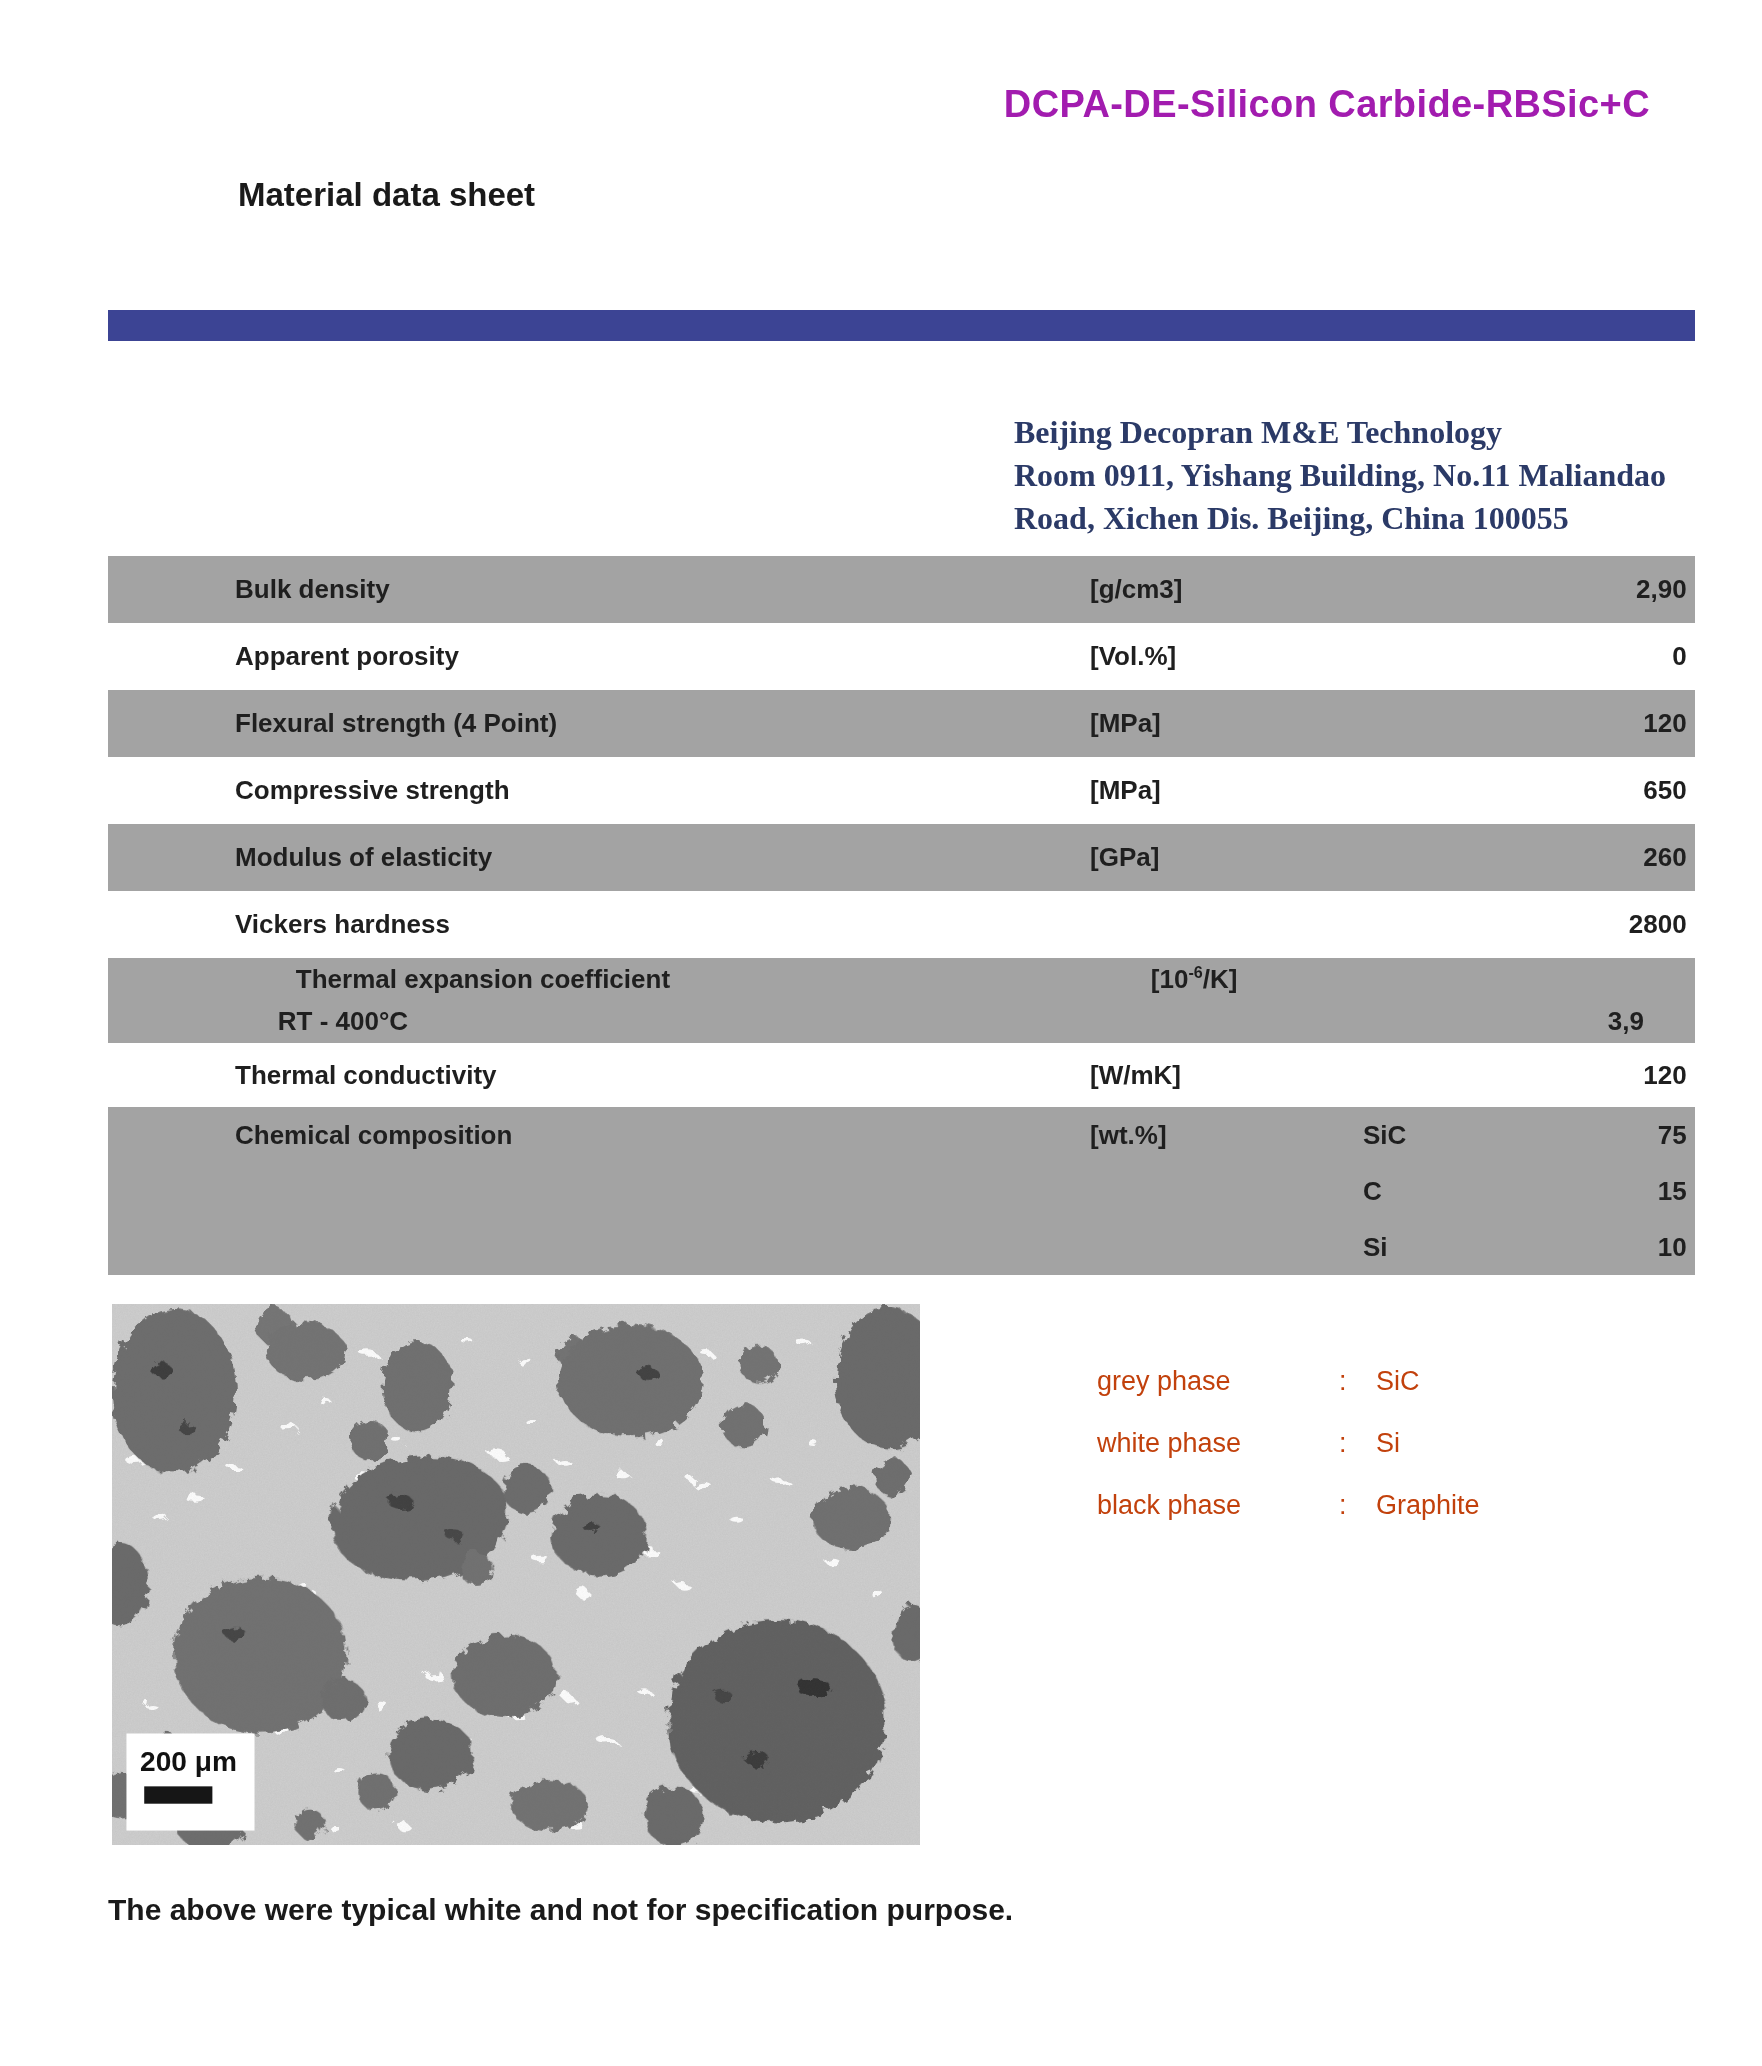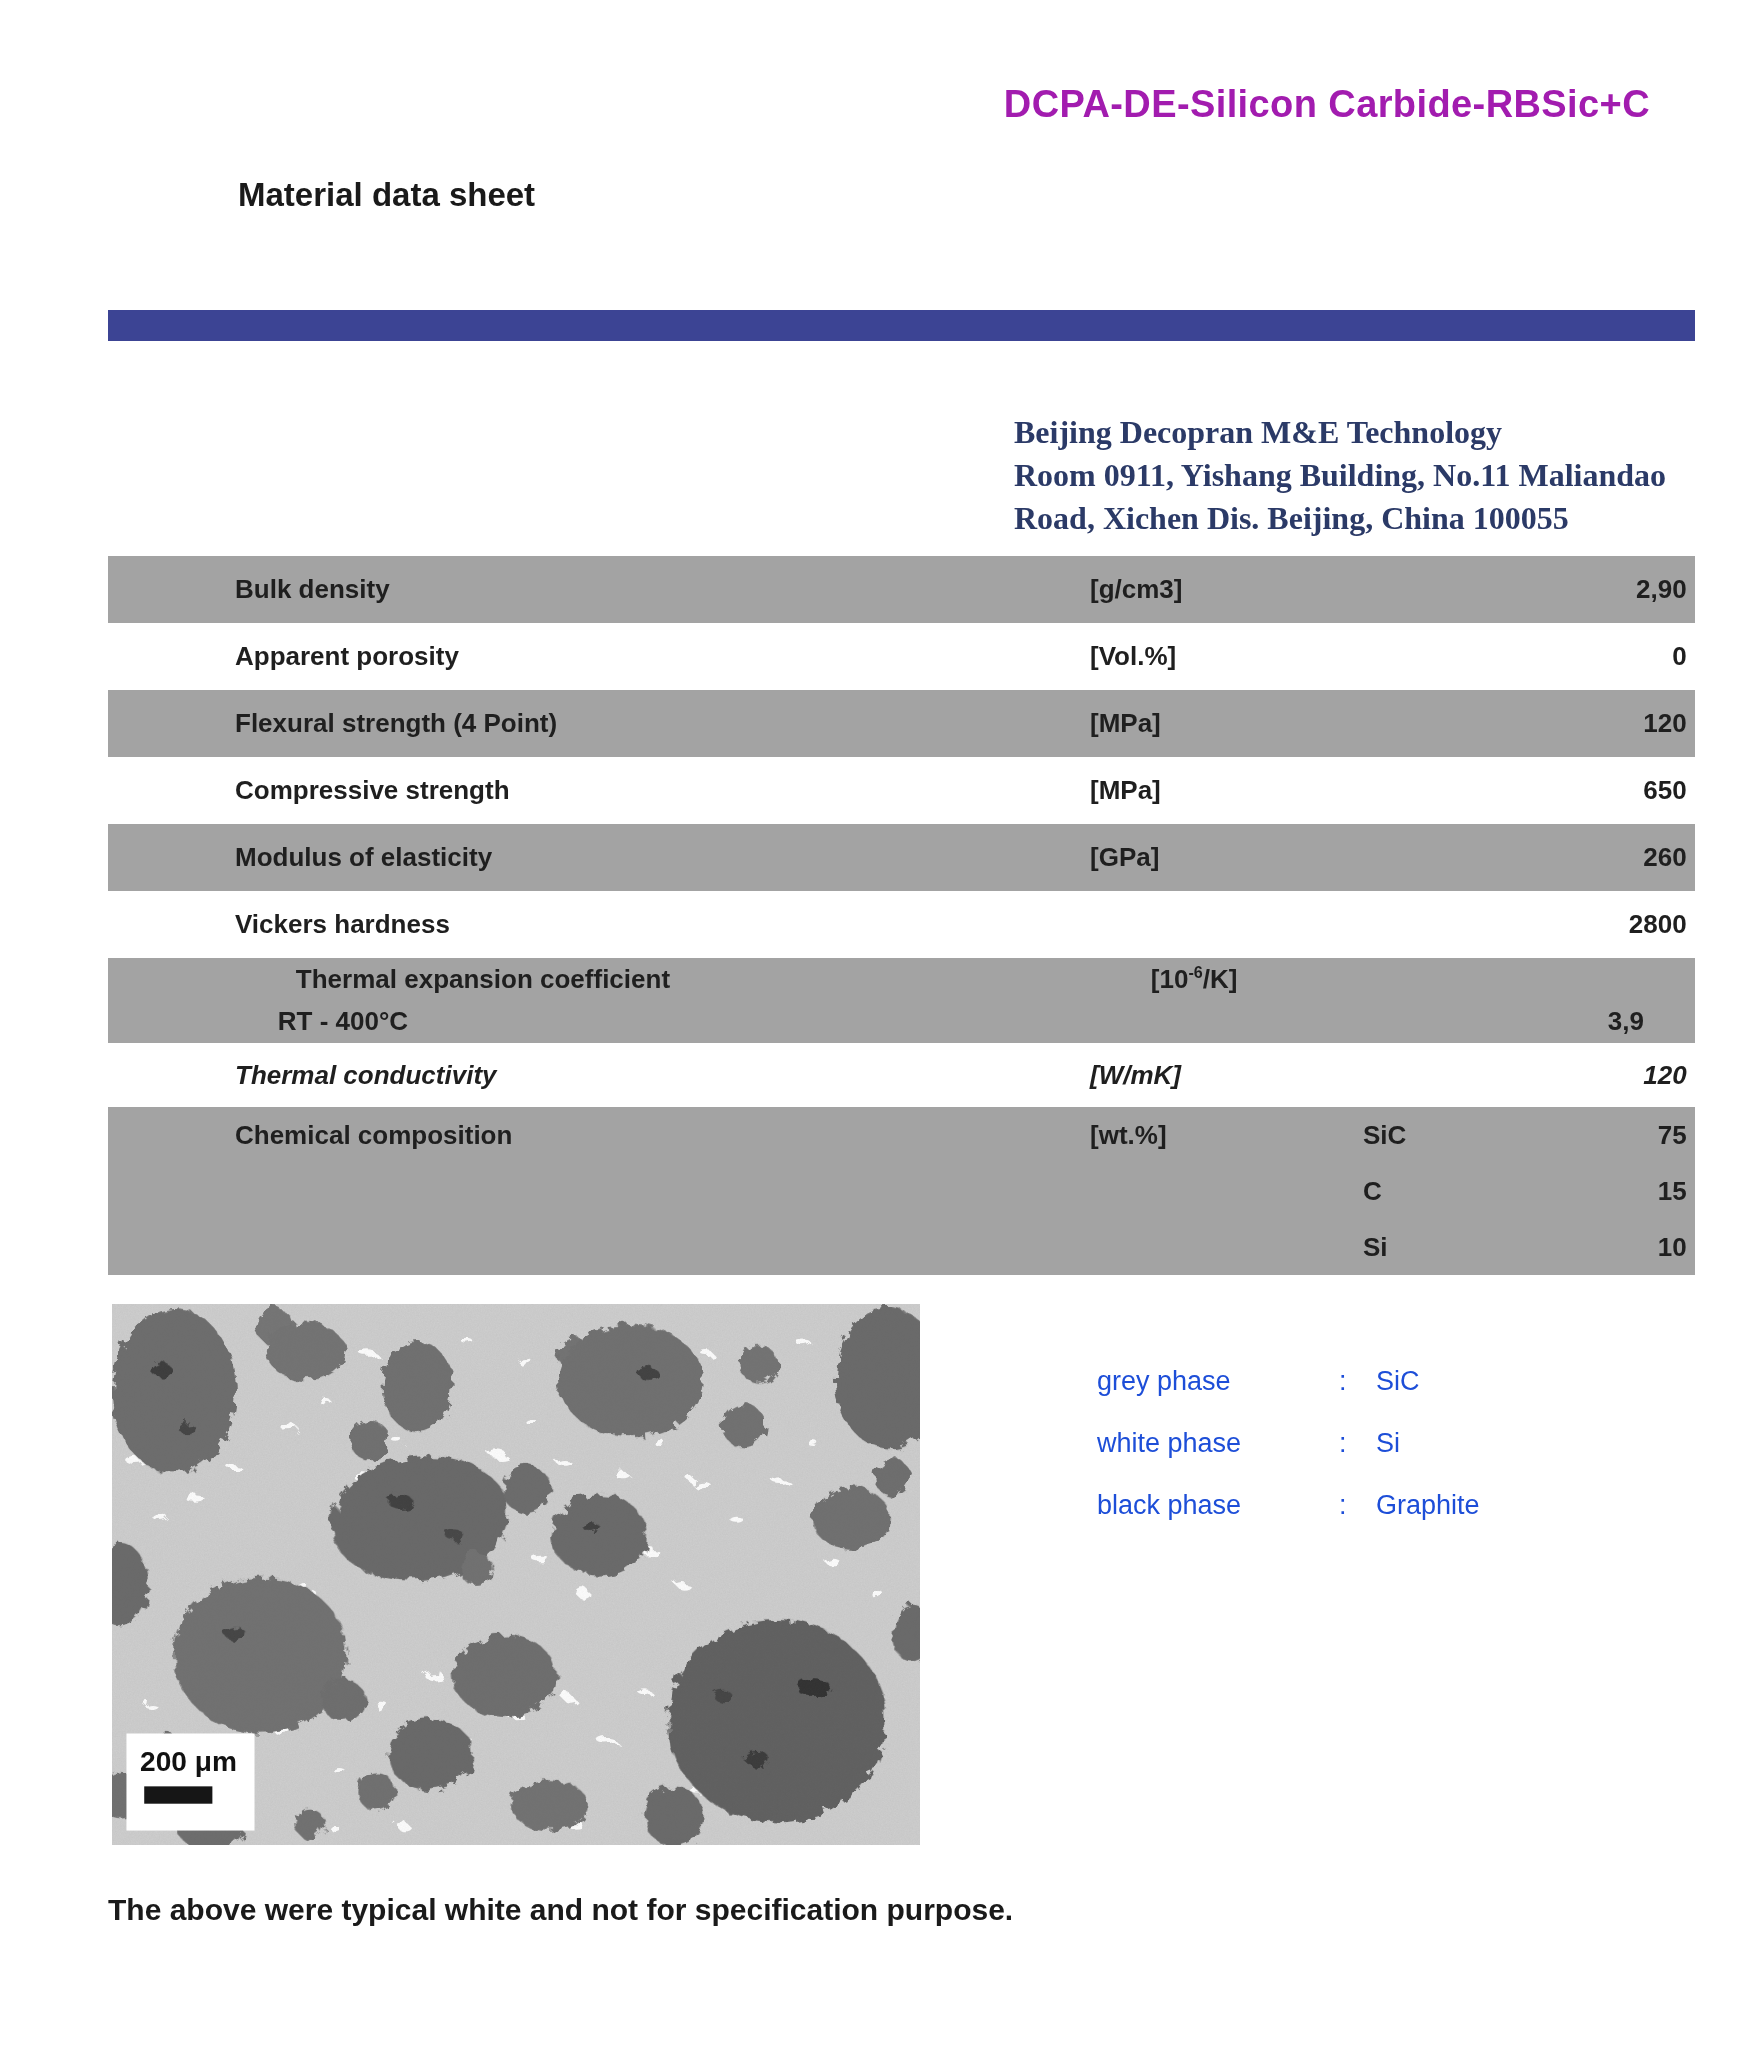--- a/index.html
+++ b/index.html
@@ -38,21 +38,21 @@
 
   
   .ptable {
     position:absolute; top:556px; left:108px; width:1587px;
     font-size:26px; font-weight:bold; color:#1f1f1f;
   }
   .trow { display:flex; flex-direction:column; }
   .trow.gray { background:#a3a3a3; }
   .trow.h-single { height:67px; }
   .trow.h-double { height:85px;align-items:center; }
-  .trow.h-short  { height:64px;font-style:italic; }
+  .trow.h-short  { height:64px; }
   .trow.h-triple { height:168px; }
   .tline {
     flex:1 1 0;
     display:grid;
     grid-template-columns:855px 273px 202px 1fr;
     align-items:center;
     padding:0 8.3px 0 127px;
   }
   .tcell { white-space:nowrap; }
   .tcell.val { text-align:right; }
@@ -61,21 +61,21 @@
   
   .micrograph {
     position:absolute; top:1304px; left:112px;
     width:808px; height:541px;
   }
   .micrograph svg { display:block; width:100%; height:100%; }
 
   
   .legend {
     position:absolute; top:1350px; left:1097px;
-    font-size:27px; font-weight:normal; color:#1d4ed8;
+    font-size:27px; font-weight:normal; color:#c2410c;
   }
   .legend-row {
     display:grid; grid-template-columns:242px 37px auto;
     height:62px; align-items:center; white-space:nowrap;
   }
 
   
   .note {
     position:absolute; top:1893px; left:108px;
     font-size:30px; font-weight:bold; color:#1a1a1a;

